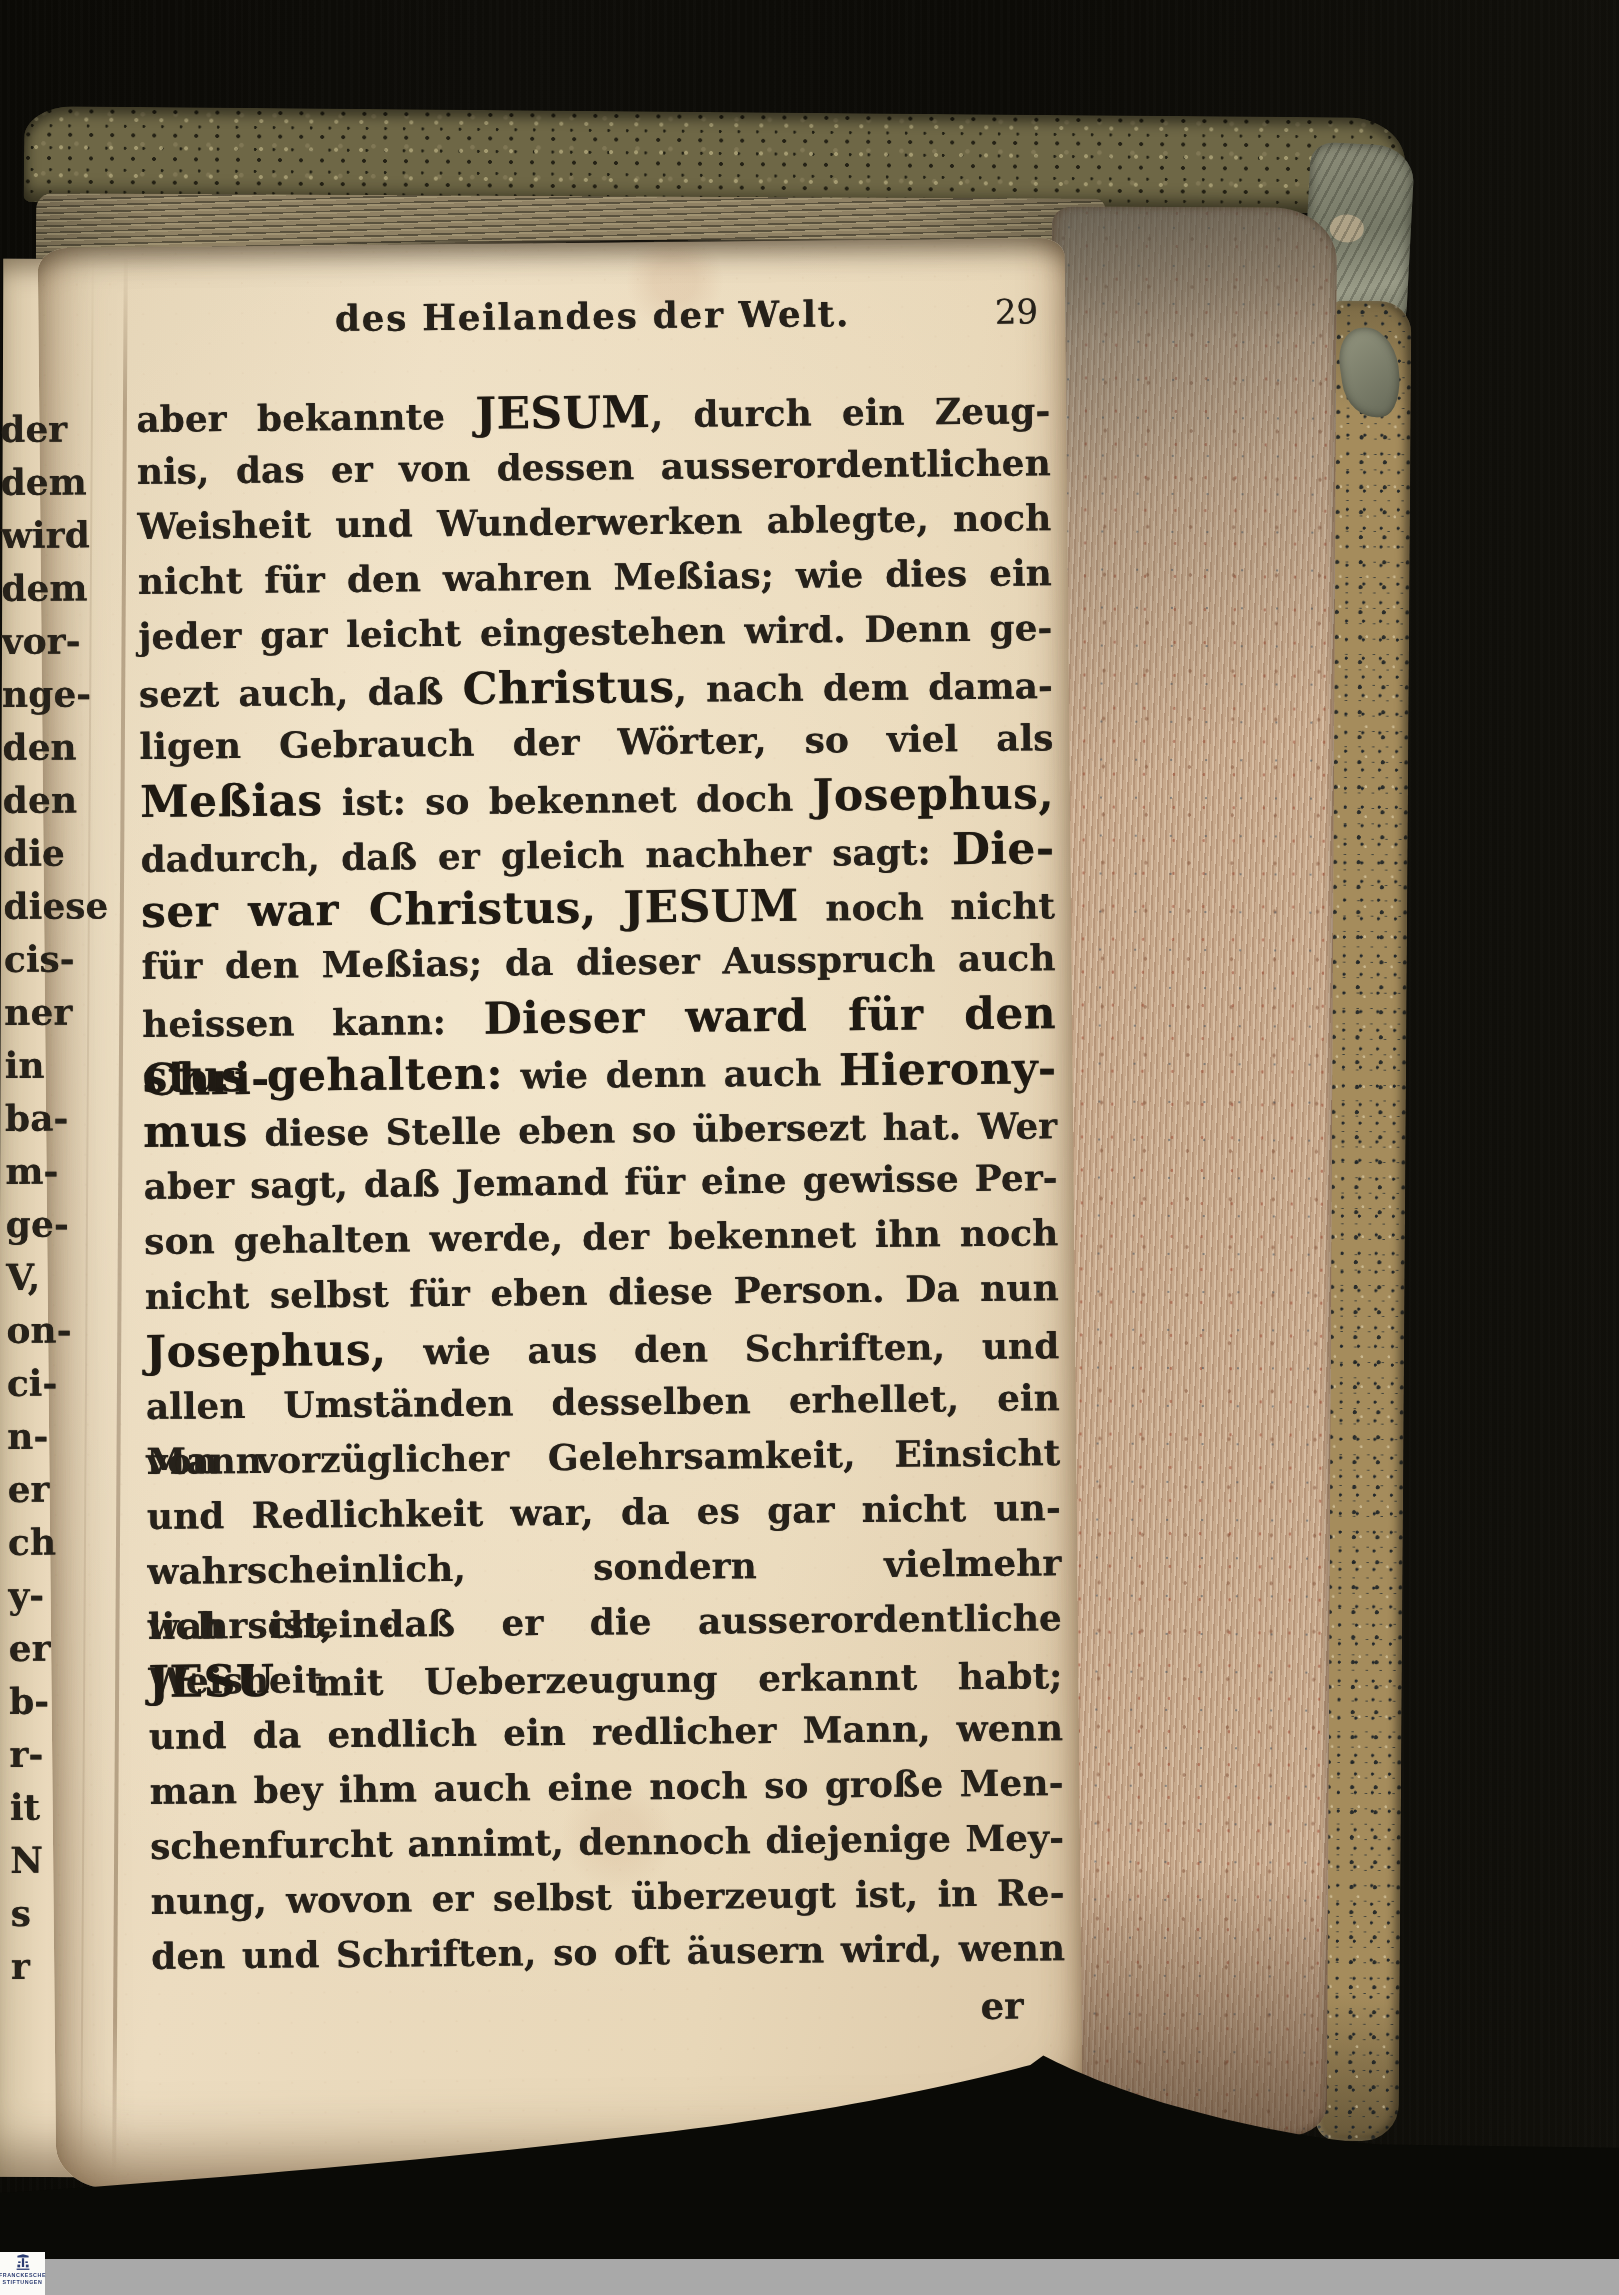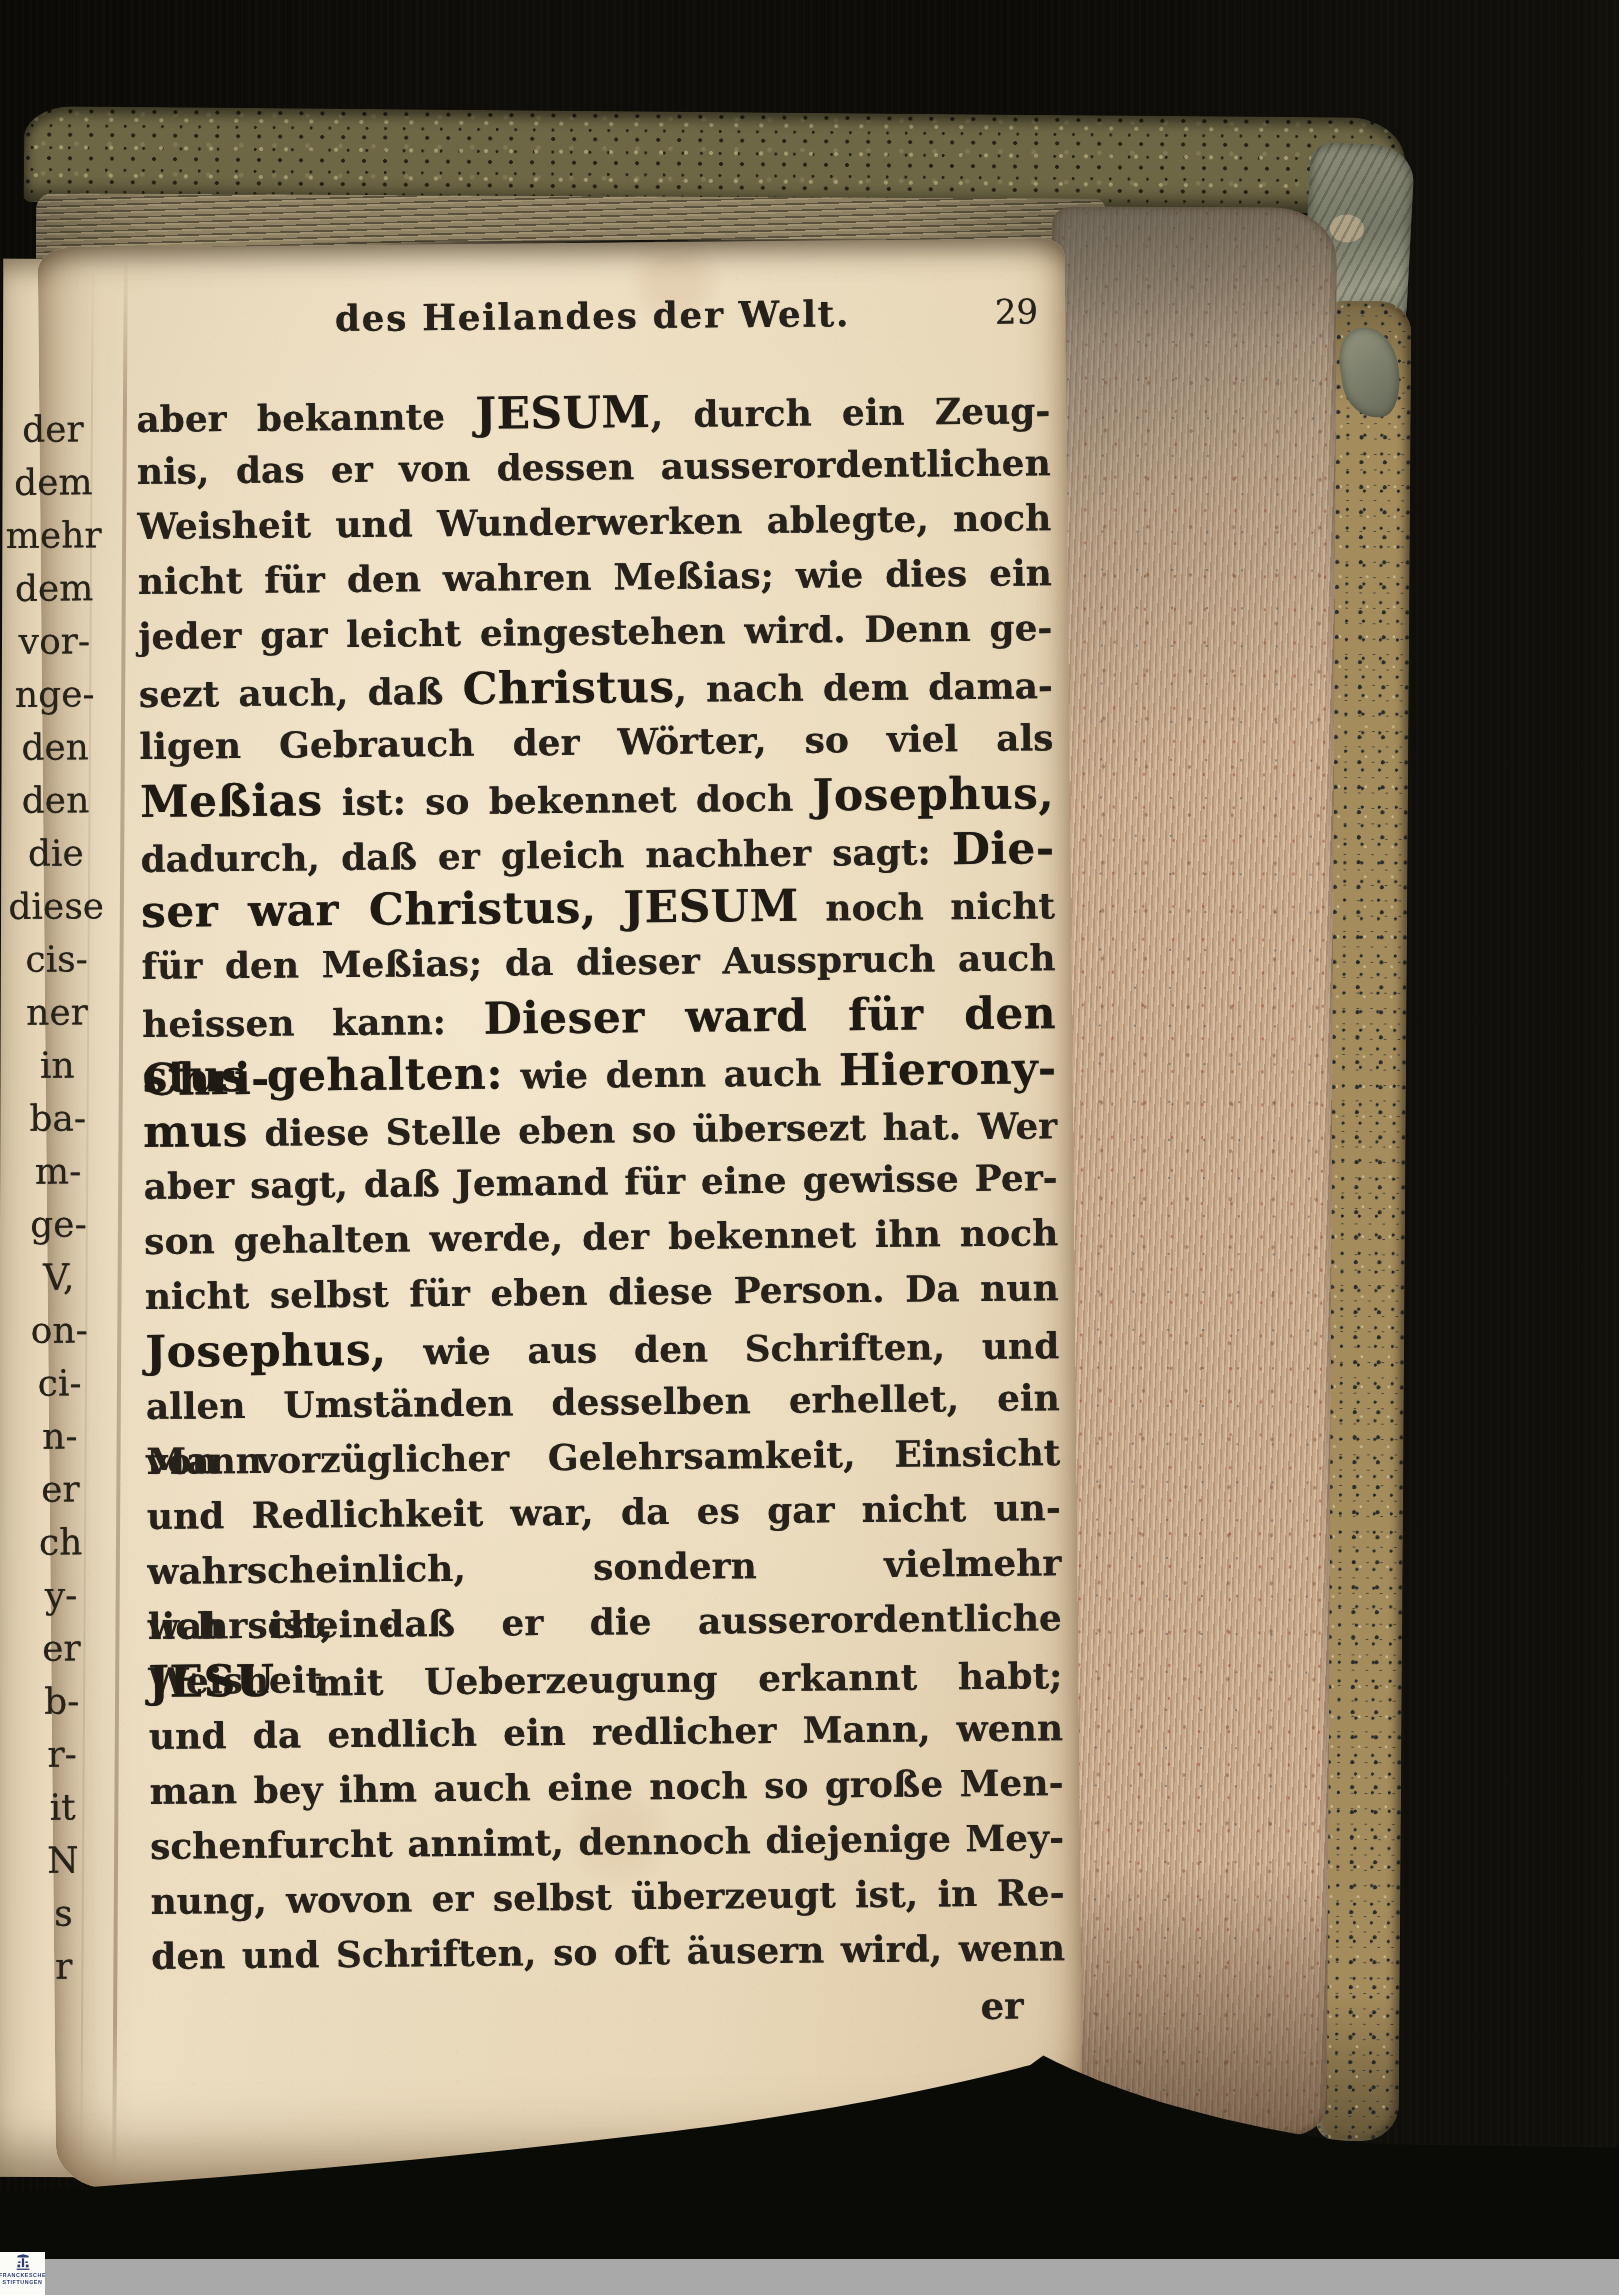--- a/index.html
+++ b/index.html
@@ -115,21 +115,21 @@
           text-align:justify;text-align-last:justify;word-spacing:1.6px;
           text-shadow:0 0 0.8px rgba(30,25,15,.66);}
   .seg-n{}
   .seg-lg{font-size:44px;color:#1f1a13;letter-spacing:0.4px;}
   .catchword{margin-top:3.2px;height:55px;line-height:55px;font-size:37px;font-weight:700;
           text-align:right;padding-right:42px;text-shadow:0 0 0.8px rgba(30,25,15,.66);}
 
   
   .fragments{position:absolute;left:0;top:403px;width:112px;z-index:11;
           transform:rotate(-.4deg);transform-origin:top left;color:#27221a;}
-  .frag{height:53px;line-height:53px;font-size:36px;font-weight:400;text-align:center;
+  .frag{height:53px;line-height:53px;font-size:36px;font-weight:700;text-align:left;
           padding-right:6.5px;text-shadow:0 0 0.8px rgba(30,25,15,.66);}
 
   
   .floor{position:absolute;left:0;top:1976px;z-index:12;}
 
   
   .footer-bar{position:absolute;left:0;top:2259px;width:1620px;height:36px;background:#a9a9a9;z-index:13;}
   .logo-box{position:absolute;left:0;top:2252px;width:45px;height:44px;background:#fbfbf8;z-index:14;
           display:flex;flex-direction:column;align-items:center;justify-content:flex-start;padding-top:2.4px;box-sizing:border-box;}
   .logo-emblem{width:16px;height:18px;}
@@ -193,21 +193,21 @@
       <div class="catchword">er</div>
     </div>
   </div>
 
   <div class="crease"></div>
   <div class="crease c2"></div>
 
   <div class="fragments" id="fragments">
       <div class="frag">der</div>
       <div class="frag">dem</div>
-      <div class="frag">mehr</div>
+      <div class="frag">wird</div>
       <div class="frag">dem</div>
       <div class="frag">vor-</div>
       <div class="frag">nge-</div>
       <div class="frag">den</div>
       <div class="frag">den</div>
       <div class="frag">die</div>
       <div class="frag">diese</div>
       <div class="frag">cis-</div>
       <div class="frag">ner</div>
       <div class="frag">in</div>

